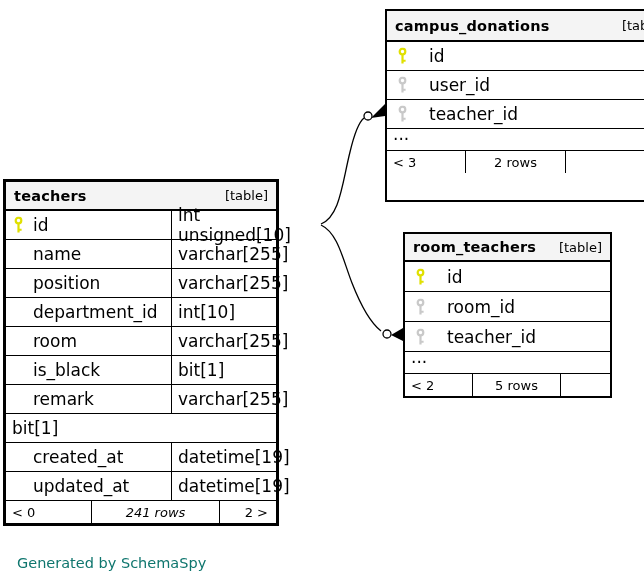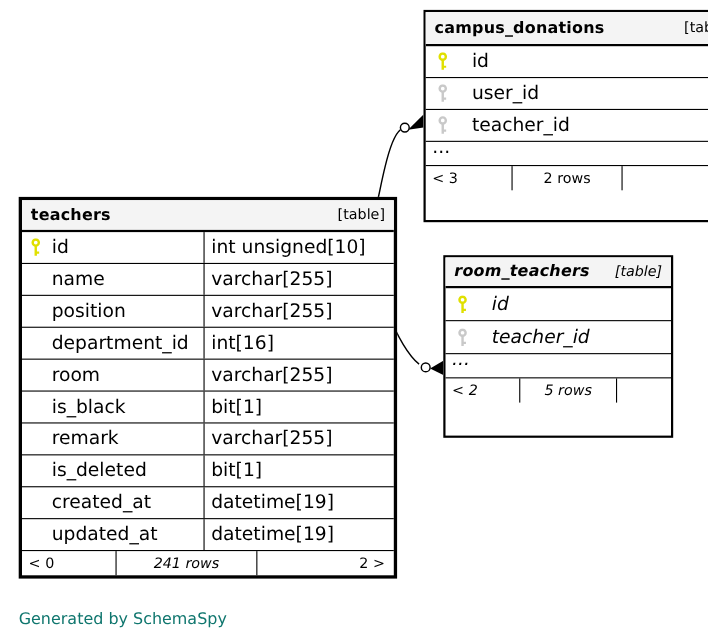--- a/index.html
+++ b/index.html
@@ -5,23 +5,23 @@
   html,body {margin:0; padding:0; background:#ffffff;}
   .canvas {
     position:relative; width:644px; height:584px; background:#ffffff;
     font-family:"DejaVu Sans","Liberation Sans",sans-serif; color:#000;
     overflow:hidden;
   }
   .entity {
     position:absolute; background:#ffffff; border:2px solid #000;
     box-sizing:border-box;
   }
-  #t-teachers {left:17px; top:179px; width:344px; height:347px; border-width:3px;}
+  #t-teachers {left:3px; top:179px; width:276px; height:347px; border-width:3px;}
   #t-campus   {left:385px; top:9px;  width:290px; height:193px;}
-  #t-room     {left:403px; top:232px; width:209px; height:166px;font-style:italic;}
+  #t-room     {left:403px; top:232px; width:209px; height:166px;}
 
   .thead {
     display:flex; justify-content:space-between; align-items:center;
     background:#f4f4f4; border-bottom:2px solid #000; padding:0 8px;
     box-sizing:border-box;
   }
   #t-teachers .thead {height:29px;}
   #t-campus .thead   {height:31px;}
   #t-room .thead     {height:28px;}
   .tname {font-weight:bold; font-size:14.5px; letter-spacing:0.2px;}
@@ -106,44 +106,41 @@
         <div class="row">
           <div class="name-cell">
             <span class="col-label">position</span>
           </div>
           <div class="type-cell">varchar[255]</div>
         </div>
         <div class="row">
           <div class="name-cell">
             <span class="col-label">department_id</span>
           </div>
-          <div class="type-cell">int[16]</div>
+          <div class="type-cell">int[10]</div>
         </div>
         <div class="row">
           <div class="name-cell">
             <span class="col-label">room</span>
           </div>
           <div class="type-cell">varchar[255]</div>
         </div>
         <div class="row">
           <div class="name-cell">
             <span class="col-label">is_black</span>
           </div>
           <div class="type-cell">bit[1]</div>
         </div>
         <div class="row">
           <div class="name-cell">
             <span class="col-label">remark</span>
           </div>
           <div class="type-cell">varchar[255]</div>
         </div>
         <div class="row">
-          <div class="name-cell">
-            <span class="col-label">is_deleted</span>
-          </div>
           <div class="type-cell">bit[1]</div>
         </div>
         <div class="row">
           <div class="name-cell">
             <span class="col-label">created_at</span>
           </div>
           <div class="type-cell">datetime[19]</div>
         </div>
         <div class="row">
           <div class="name-cell">
@@ -220,20 +217,30 @@
             <span class="col-label">id</span>
           </div>
         </div>
         <div class="row">
           <div class="name-cell">
             <svg class="key-icon" width="11" height="17" viewBox="0 0 11 17">
               <circle cx="5.5" cy="4" r="2.8" fill="none" stroke="#c9c9c9" stroke-width="2.2"></circle>
               <line x1="5.5" y1="6.8" x2="5.5" y2="16" stroke="#c9c9c9" stroke-width="2.2"></line>
               <line x1="5.5" y1="13.2" x2="8.6" y2="13.2" stroke="#c9c9c9" stroke-width="2"></line>
             </svg>
+            <span class="col-label">room_id</span>
+          </div>
+        </div>
+        <div class="row">
+          <div class="name-cell">
+            <svg class="key-icon" width="11" height="17" viewBox="0 0 11 17">
+              <circle cx="5.5" cy="4" r="2.8" fill="none" stroke="#c9c9c9" stroke-width="2.2"></circle>
+              <line x1="5.5" y1="6.8" x2="5.5" y2="16" stroke="#c9c9c9" stroke-width="2.2"></line>
+              <line x1="5.5" y1="13.2" x2="8.6" y2="13.2" stroke="#c9c9c9" stroke-width="2"></line>
+            </svg>
             <span class="col-label">teacher_id</span>
           </div>
         </div>
         <div class="row ellipsis">...</div>
       </div>
     <div class="tfoot">
       <span class="fcell c1">&lt; 2</span>
       <span class="fcell c2">5 rows</span>
       <span class="fcell c3"></span>
     </div>

